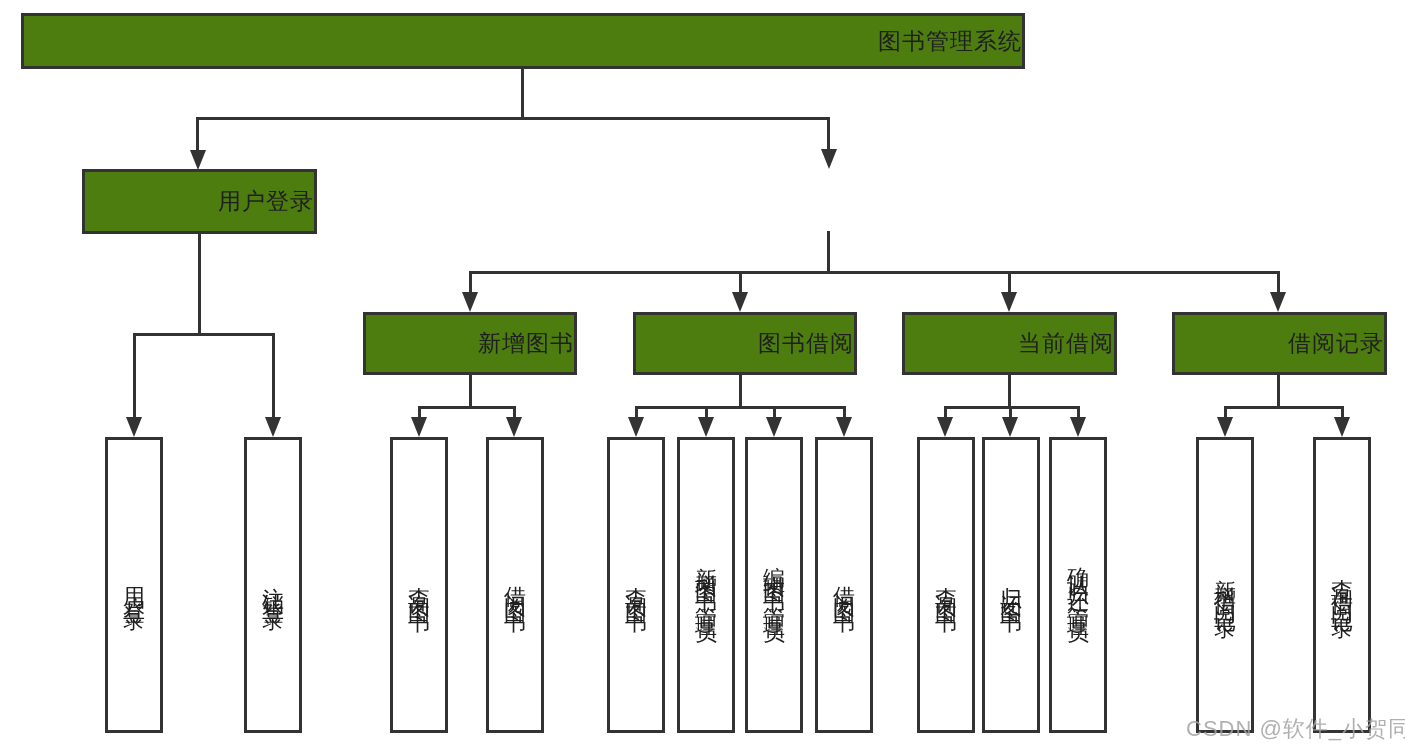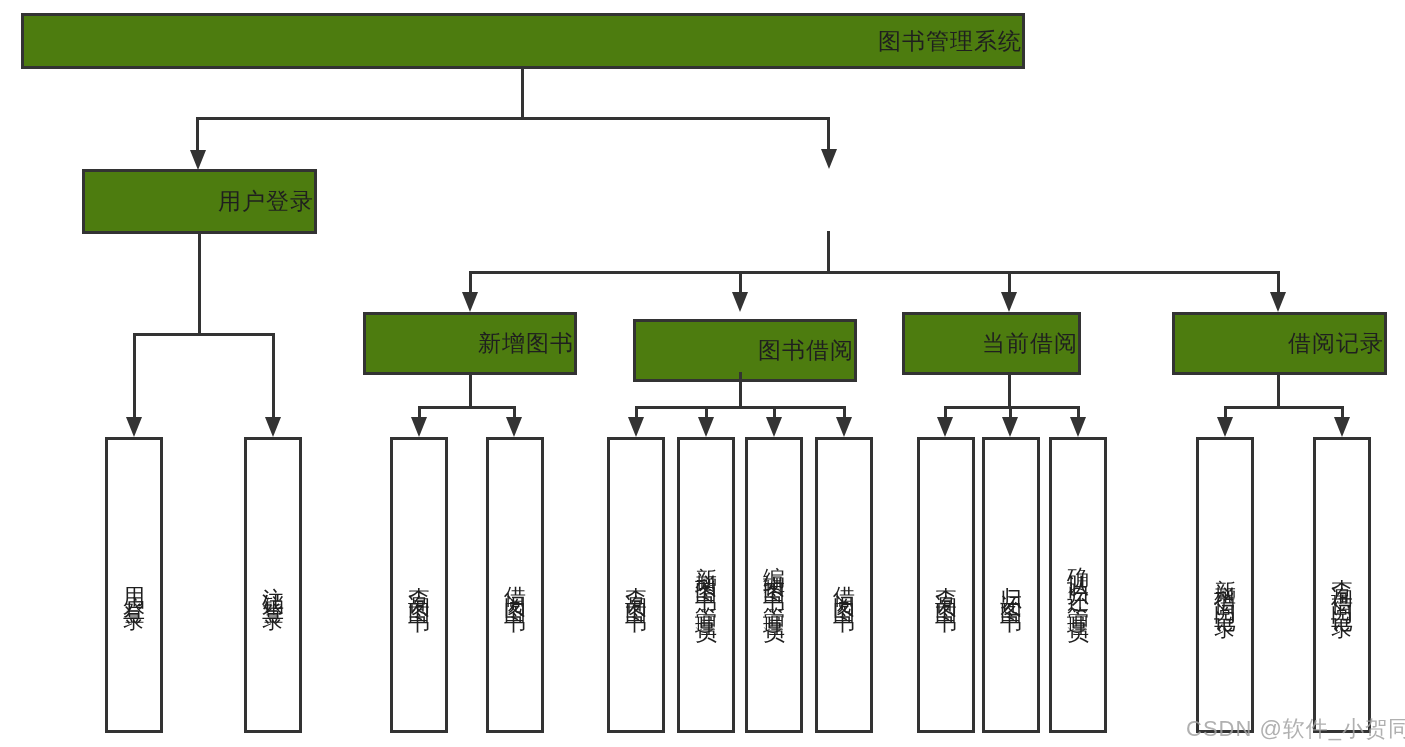--- a/index.html
+++ b/index.html
@@ -81,24 +81,24 @@
   <div class="vline" style="left:739px;top:271px;height:22px;"></div>
   <div class="arrow" style="left:732px;top:292px;"></div>
   <div class="vline" style="left:1008px;top:271px;height:22px;"></div>
   <div class="arrow" style="left:1001px;top:292px;"></div>
   <div class="vline" style="left:1277px;top:271px;height:22px;"></div>
   <div class="arrow" style="left:1270px;top:292px;"></div>
 
   <div class="box" style="left:363px;top:312px;width:214px;height:63px;">
     <span>新增图书</span>
   </div>
-  <div class="box" style="left:633px;top:312px;width:224px;height:63px;margin-top:7px;">
+  <div class="box" style="left:633px;top:312px;width:224px;height:63px;">
     <span>图书借阅</span>
   </div>
-  <div class="box" style="left:902px;top:312px;width:179px;height:63px;padding-left:16px;">
+  <div class="box" style="left:902px;top:312px;width:215px;height:63px;padding-left:16px;">
     <span>当前借阅</span>
   </div>
   <div class="box" style="left:1172px;top:312px;width:215px;height:63px;">
     <span>借阅记录</span>
   </div>
 
   <div class="vline" style="left:469px;top:373px;height:35px;"></div>
   <div class="hline" style="left:418px;top:406px;width:98px;"></div>
   <div class="vline" style="left:418px;top:406px;height:12px;"></div>
   <div class="arrow" style="left:411px;top:417px;"></div>

